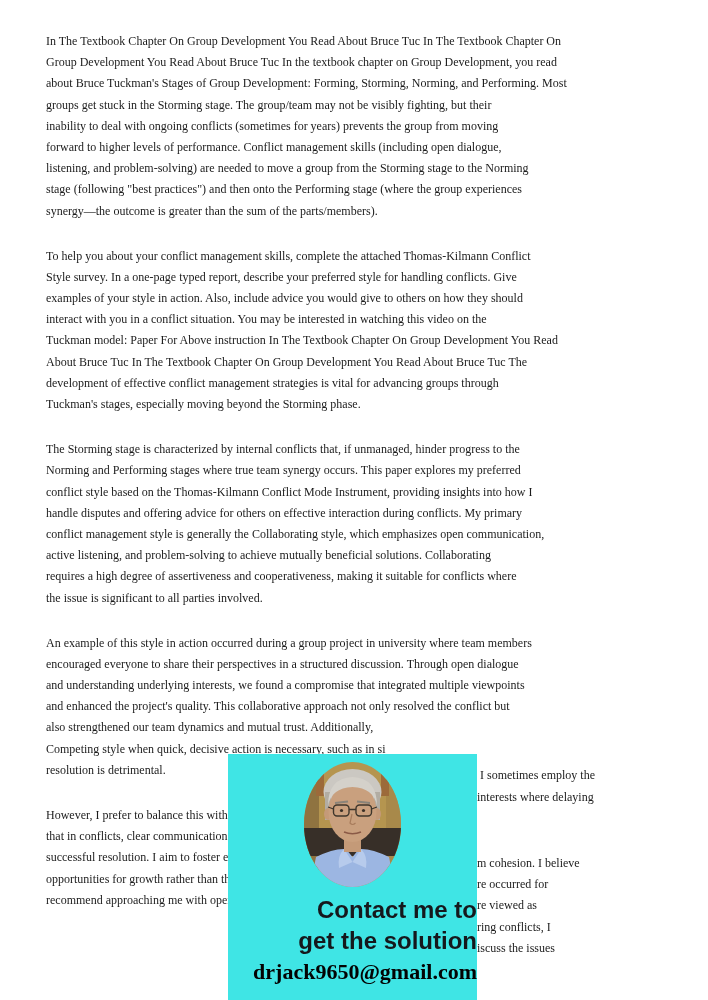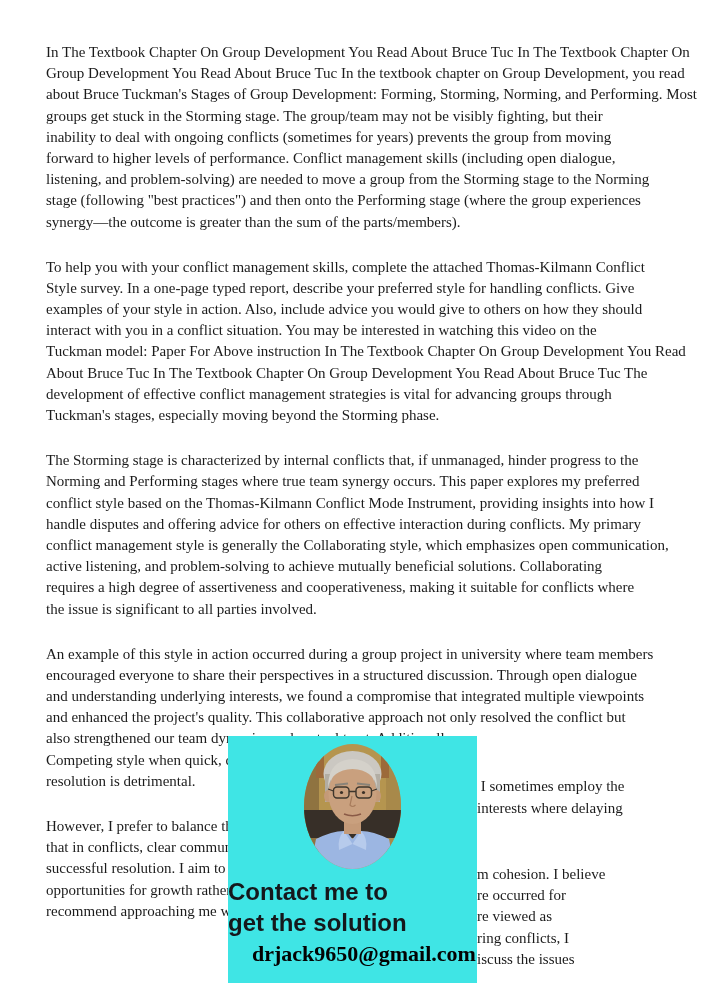--- a/index.html
+++ b/index.html
@@ -2,30 +2,30 @@
 <html><head>
 <meta charset="utf-8">
 <style>
   html,body{margin:0;padding:0;}
   body{
     width:708px;height:1000px;position:relative;overflow:hidden;
     background:#ffffff;
     font-family:"Liberation Serif", serif;
   }
   .doc{
-    position:absolute;left:46px;top:42px;width:648px;
-    font-size:15px;line-height:21.2px;color:#1b1b1b;
+    position:absolute;left:46px;top:31px;width:648px;
+    font-size:12px;line-height:21.2px;color:#1b1b1b;
   }
   .para{margin:0 0 24px 0;}
   .line{white-space:pre;position:relative;height:21.2px;}
   .clip{display:inline-block;width:431px;overflow:hidden;white-space:pre;vertical-align:top;}
   .rfrag{position:absolute;left:431px;top:0;white-space:pre;margin-top:48px;}
   .promo{
-    position:absolute;left:228px;top:736px;width:249px;height:247px;
-    text-align:left;background:#3fe5e5;
+    position:absolute;left:228px;top:754px;width:249px;height:247px;
+    text-align:right;background:#3fe5e5;
   }
   .photo{display:block;margin:8px auto 0;width:97px;height:125px;}
   .promo-h{
     font-family:"Liberation Sans", sans-serif;font-weight:bold;
     font-size:24px;line-height:31px;color:#15181c;margin-top:7px;
   }
   .promo-email{
     font-family:"Liberation Serif", serif;font-weight:bold;
     font-size:22px;line-height:26px;color:#030303;margin-top:3px;padding-left:24px;
   }
@@ -40,21 +40,21 @@
         <div class="line">Group Development You Read About Bruce Tuc In the textbook chapter on Group Development, you read</div>
         <div class="line">about Bruce Tuckman's Stages of Group Development: Forming, Storming, Norming, and Performing. Most</div>
         <div class="line">groups get stuck in the Storming stage. The group/team may not be visibly fighting, but their</div>
         <div class="line">inability to deal with ongoing conflicts (sometimes for years) prevents the group from moving</div>
         <div class="line">forward to higher levels of performance. Conflict management skills (including open dialogue,</div>
         <div class="line">listening, and problem-solving) are needed to move a group from the Storming stage to the Norming</div>
         <div class="line">stage (following "best practices") and then onto the Performing stage (where the group experiences</div>
         <div class="line">synergy—the outcome is greater than the sum of the parts/members).</div>
       </div>
       <div class="para">
-        <div class="line">To help you with your conflict management skills, complete the attached Thomas-Kilmann Conflict</div>
+        <div class="line">To help you about your conflict management skills, complete the attached Thomas-Kilmann Conflict</div>
         <div class="line">Style survey. In a one-page typed report, describe your preferred style for handling conflicts. Give</div>
         <div class="line">examples of your style in action. Also, include advice you would give to others on how they should</div>
         <div class="line">interact with you in a conflict situation. You may be interested in watching this video on the</div>
         <div class="line">Tuckman model: Paper For Above instruction In The Textbook Chapter On Group Development You Read</div>
         <div class="line">About Bruce Tuc In The Textbook Chapter On Group Development You Read About Bruce Tuc The</div>
         <div class="line">development of effective conflict management strategies is vital for advancing groups through</div>
         <div class="line">Tuckman's stages, especially moving beyond the Storming phase.</div>
       </div>
       <div class="para">
         <div class="line">The Storming stage is characterized by internal conflicts that, if unmanaged, hinder progress to the</div>

